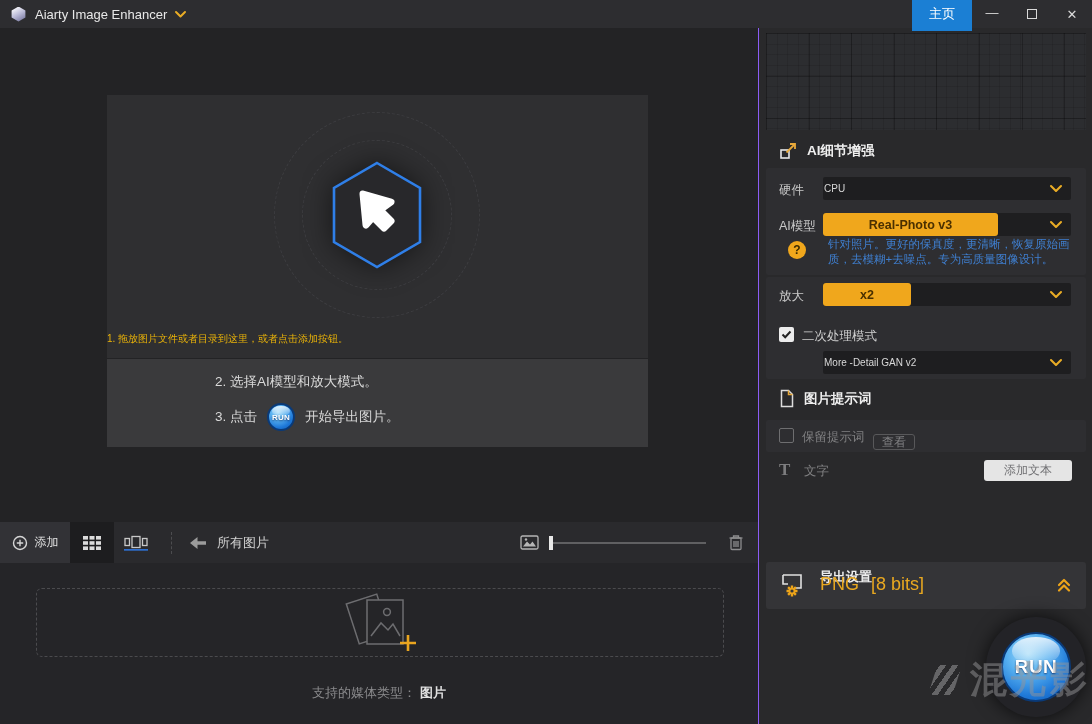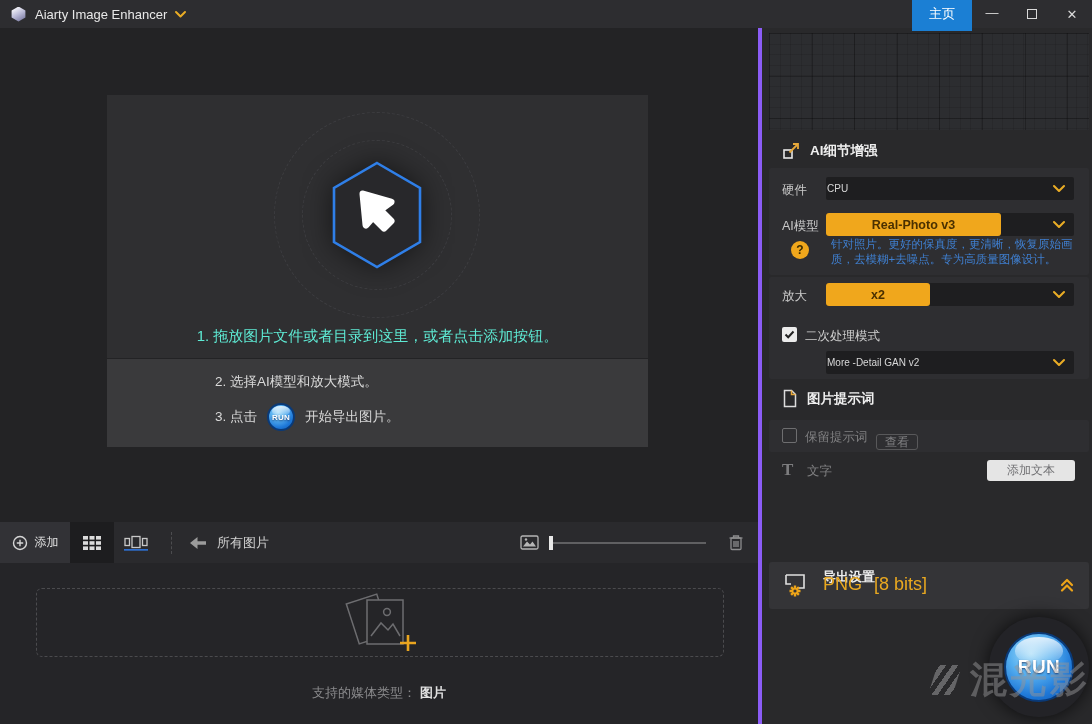--- a/index.html
+++ b/index.html
@@ -34,21 +34,21 @@
 
   
   .main-left { position:absolute; left:0; top:28px; width:758px; height:493px; background:#232325; }
   .drop-panel { position:absolute; left:107px; top:67px; width:541px; height:352px; }
   .drop-top { position:absolute; left:0; top:0; width:541px; height:263px; background:#2f2f31; }
   .drop-bottom { position:absolute; left:0; top:264px; width:541px; height:88px; background:#3a3a3c; }
   .ring { position:absolute; border:1px dashed #3d3d40; border-radius:50%; }
   .ring1 { left:195px; top:45px; width:150px; height:150px; }
   .ring2 { left:167px; top:17px; width:206px; height:206px; }
   .hex-wrap { position:absolute; left:220px; top:65px; width:100px; height:110px; filter:drop-shadow(0 0 14px rgba(0,0,0,.55)); }
-  .step1 { position:absolute; left:0; bottom:12px; width:100%; text-align:center; color:#5eead4; font-size:15px; }
+  .step1 { position:absolute; left:0; bottom:12px; width:100%; color:#eab308; font-size:10px; }
   .step2 { position:absolute; left:108px; top:14px; color:#d9d9d9; font-size:13.5px; }
   .step3 { position:absolute; left:108px; top:44px; display:flex; align-items:center; gap:10px; color:#d9d9d9; font-size:13.5px; }
 
   .run-ball { border-radius:50%; position:relative; overflow:hidden;
     background:radial-gradient(circle at 38% 30%, #a6dcf8 0%, #57b0f0 34%, #1e78d8 68%, #0d55b0 100%);
     border:2px solid #0a3a78; display:flex; align-items:center; justify-content:center; }
   .run-ball::before { content:""; position:absolute; left:14%; top:5%; width:72%; height:42%;
     border-radius:50%; background:linear-gradient(rgba(255,255,255,.8),rgba(255,255,255,.03)); }
   .run-ball span { position:relative; color:#fff; font-weight:bold; text-shadow:0 1px 2px rgba(0,0,40,.6); }
   .run-small { width:28px; height:28px; }
@@ -71,21 +71,21 @@
   .tb-trash { margin-left:22px; margin-right:14px; display:flex; }
 
   
   .queue { position:absolute; left:0; top:563px; width:758px; height:161px; background:#252528; }
   .queue-drop { position:absolute; left:36px; top:25px; width:688px; height:69px; border:1px dashed #4b4b4e; border-radius:6px; }
   .queue-icon { position:absolute; left:336px; top:28px; }
   .queue-caption { position:absolute; left:0; top:121px; width:758px; text-align:center; color:#8a8a8c; font-size:13px; }
   .queue-caption b { color:#e0e0e0; font-weight:bold; margin-left:4px;text-align:center; }
 
   
-  .panel { position:absolute; left:758px; top:28px; width:334px; height:696px; background:#29292b; border-left:4px solid #8b5cf6; }
+  .panel { position:absolute; left:758px; top:28px; width:334px; height:696px; background:#29292b; border-left:1px solid #8b5cf6; }
   .preview-grid { position:absolute; left:7px; top:5px; width:320px; height:97px; background-color:#2c2d30;
     background-image:
       repeating-linear-gradient(to right, rgba(0,0,0,.10) 0 1px, transparent 1px 10.6px),
       repeating-linear-gradient(to bottom, rgba(0,0,0,.10) 0 1px, transparent 1px 10.6px),
       repeating-linear-gradient(to right, rgba(0,0,0,.26) 0 1px, transparent 1px 42.6px),
       repeating-linear-gradient(to bottom, rgba(0,0,0,.26) 0 1px, transparent 1px 42.6px);
   }
   .sec-header { position:absolute; display:flex; align-items:center; gap:9px; color:#efefef; font-weight:bold; font-size:13.5px; }
   .box { position:absolute; left:7px; width:320px; background:#2e2e31; border-radius:2px; }
   .row-label { position:absolute; color:#c9c9c9; font-size:12.5px; }
@@ -290,21 +290,21 @@
             </svg>
         </span>
       </div>
       <div class="help-badge" style="left:22px; top:73px;">?</div>
       <div class="model-desc" style="left:62px; top:69px;">针对照片。更好的保真度，更清晰，恢复原始画质，去模糊+去噪点。专为高质量图像设计。</div>
     </div>
 
     <div class="box" style="top:249px; height:102px;">
       <div class="row-label" style="left:13px; top:11px;">放大</div>
       <div class="dropdown" style="left:57px; top:6px; width:248px;">
-        <div class="dd-pill" style="width:104px;">x2</div>
+        <div class="dd-pill" style="width:88px;">x2</div>
         <span class="dd-caret">
           <svg width="14" height="9" viewBox="0 0 14 9">
               <path d="M2 2 L7 7 L12 2" fill="none" stroke="#e9ac25" stroke-width="2.1" stroke-linecap="round" stroke-linejoin="round"></path>
             </svg>
         </span>
       </div>
       <div class="checkbox checked" style="left:13px; top:50px;">
         <svg width="11" height="9" viewBox="0 0 11 9">
             <path d="M1.5 4.5 L4.2 7.2 L9.5 1.5" fill="none" stroke="#222" stroke-width="2"></path>
           </svg>

